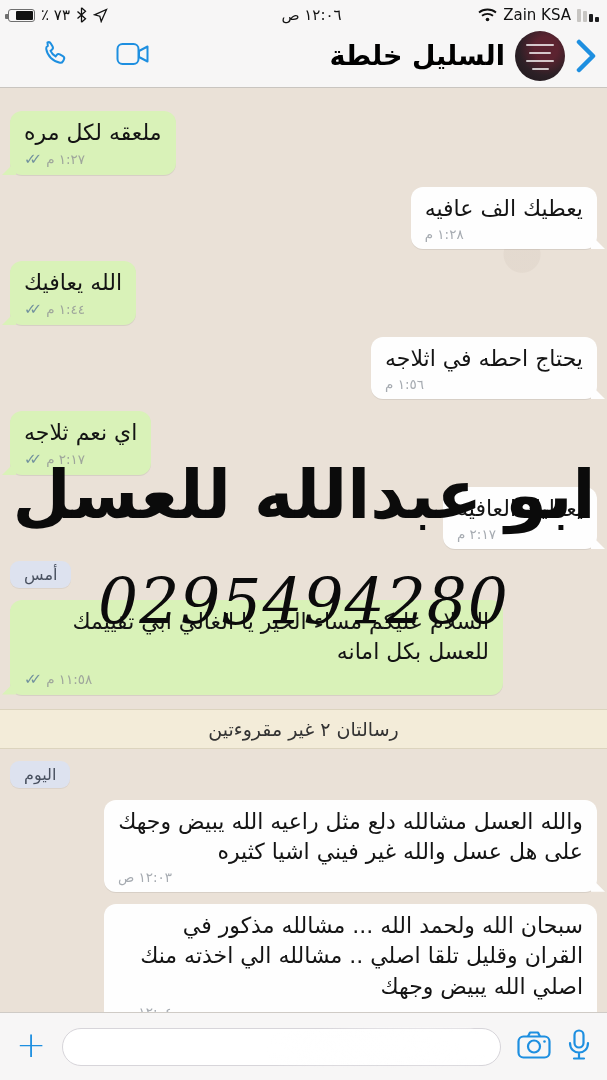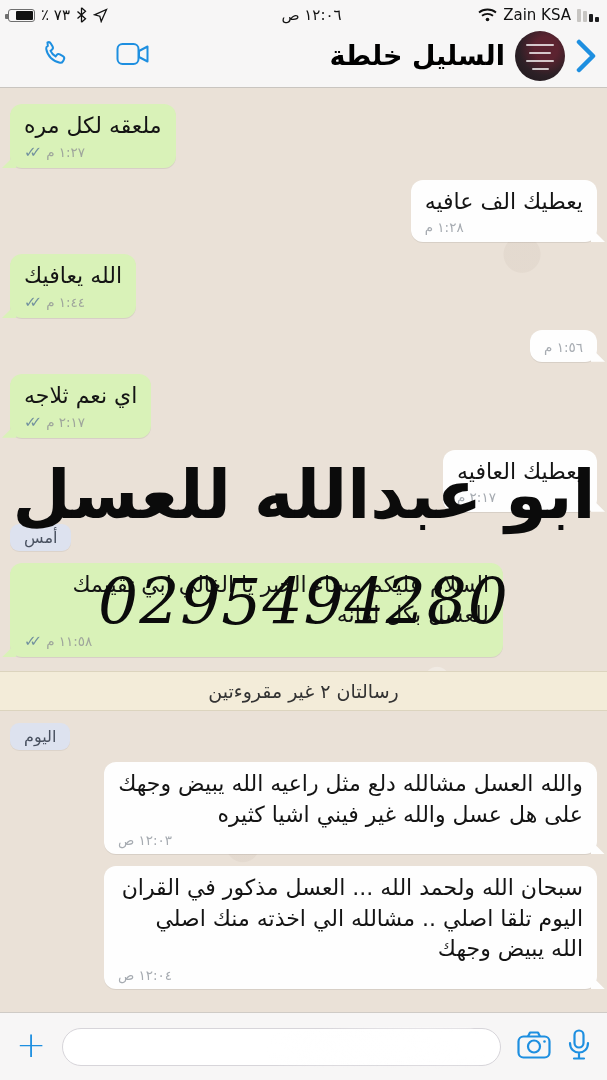--- a/index.html
+++ b/index.html
@@ -35,21 +35,21 @@
   .chevron { width:22px; height:34px; }
 
   
   .chat { flex:1; position:relative; overflow:hidden;
     background:
       radial-gradient(circle at 18% 22%, rgba(255,255,255,.35) 0 14px, transparent 15px),
       radial-gradient(circle at 72% 64%, rgba(255,255,255,.30) 0 12px, transparent 13px),
       radial-gradient(circle at 40% 82%, rgba(182,166,152,.12) 0 16px, transparent 17px),
       radial-gradient(circle at 86% 18%, rgba(182,166,152,.12) 0 18px, transparent 19px),
       #EAE1D7; }
-  .msgs { display:flex; flex-direction:column; padding:4px 0 0; }
+  .msgs { display:flex; flex-direction:column; padding:11px 0 0; }
   .row { display:flex; padding:0 10px; margin-top:12px; }
   .row.out { justify-content:flex-start; }
   .row.in  { justify-content:flex-end; }
   .row.center { justify-content:flex-start; }
   .bubble { position:relative; max-width:84%; padding:7px 14px 5px;
     border-radius:12px; font-size:22px; line-height:1.38; color:#141414;
     direction:rtl; text-align:right; box-shadow:0 1px 0 rgba(0,0,0,.08); }
   .bubble.green { background:#D9F2B8; }
   .bubble.green::after { content:""; position:absolute; left:-8px; bottom:0;
     width:14px; height:14px; background:#D9F2B8;
@@ -187,20 +187,21 @@
       <div>الله يعافيك</div>
       <div class="meta">
         <span class="checks">✓✓</span>
         <span class="time">١:٤٤ م</span>
       </div>
     </div>
   </div>
 
   <div class="row in">
     <div class="bubble white">
+      <div>يحتاج احطه في اثلاجه</div>
       <div class="meta">
               <span class="time">١:٥٦ م</span>
             </div>
     </div>
   </div>
 
   <div class="row out">
     <div class="bubble green">
       <div>اي نعم ثلاجه</div>
       <div class="meta">
@@ -243,21 +244,21 @@
     <div class="bubble white">
       <div>والله العسل مشالله دلع مثل راعيه الله يبيض وجهك على هل عسل والله غير فيني اشيا كثيره</div>
       <div class="meta">
               <span class="time">١٢:٠٣ ص</span>
             </div>
     </div>
   </div>
 
   <div class="row in">
     <div class="bubble white">
-      <div>سبحان الله ولحمد الله ... العسل مذكور في القران اليوم تلقا اصلي .. مشالله الي اخذته منك اصلي الله يبيض وجهك</div>
+      <div>سبحان الله ولحمد الله ... مشالله مذكور في القران وقليل تلقا اصلي .. مشالله الي اخذته منك اصلي الله يبيض وجهك</div>
       <div class="meta">
               <span class="time">١٢:٠٤ ص</span>
             </div>
     </div>
   </div>
 </div>
     <div class="wm-name">ابو عبدالله للعسل</div>
     <div class="wm-phone">0295494280</div>
   </div>
 

